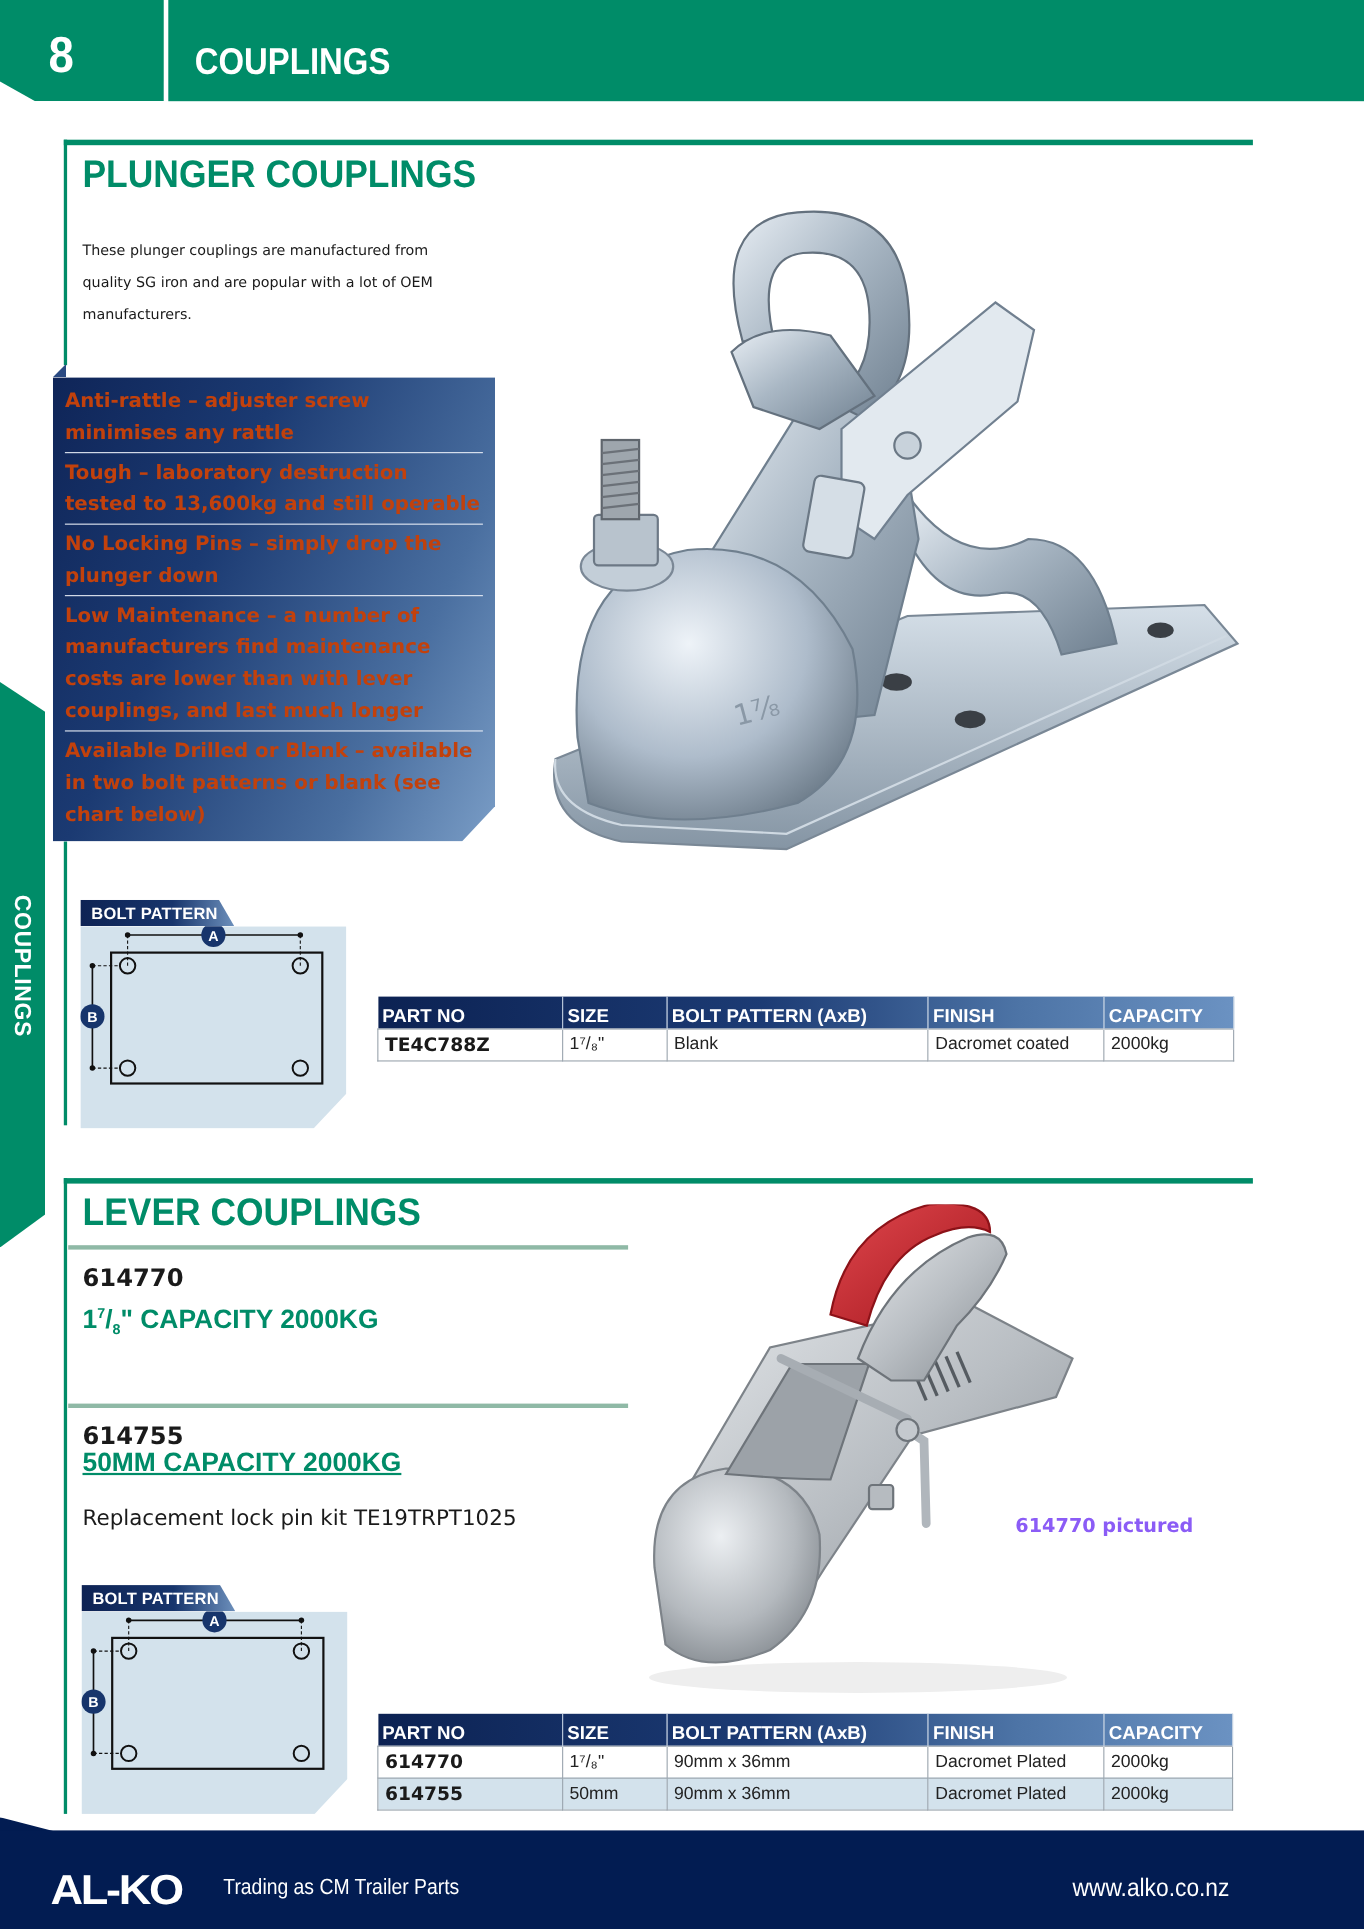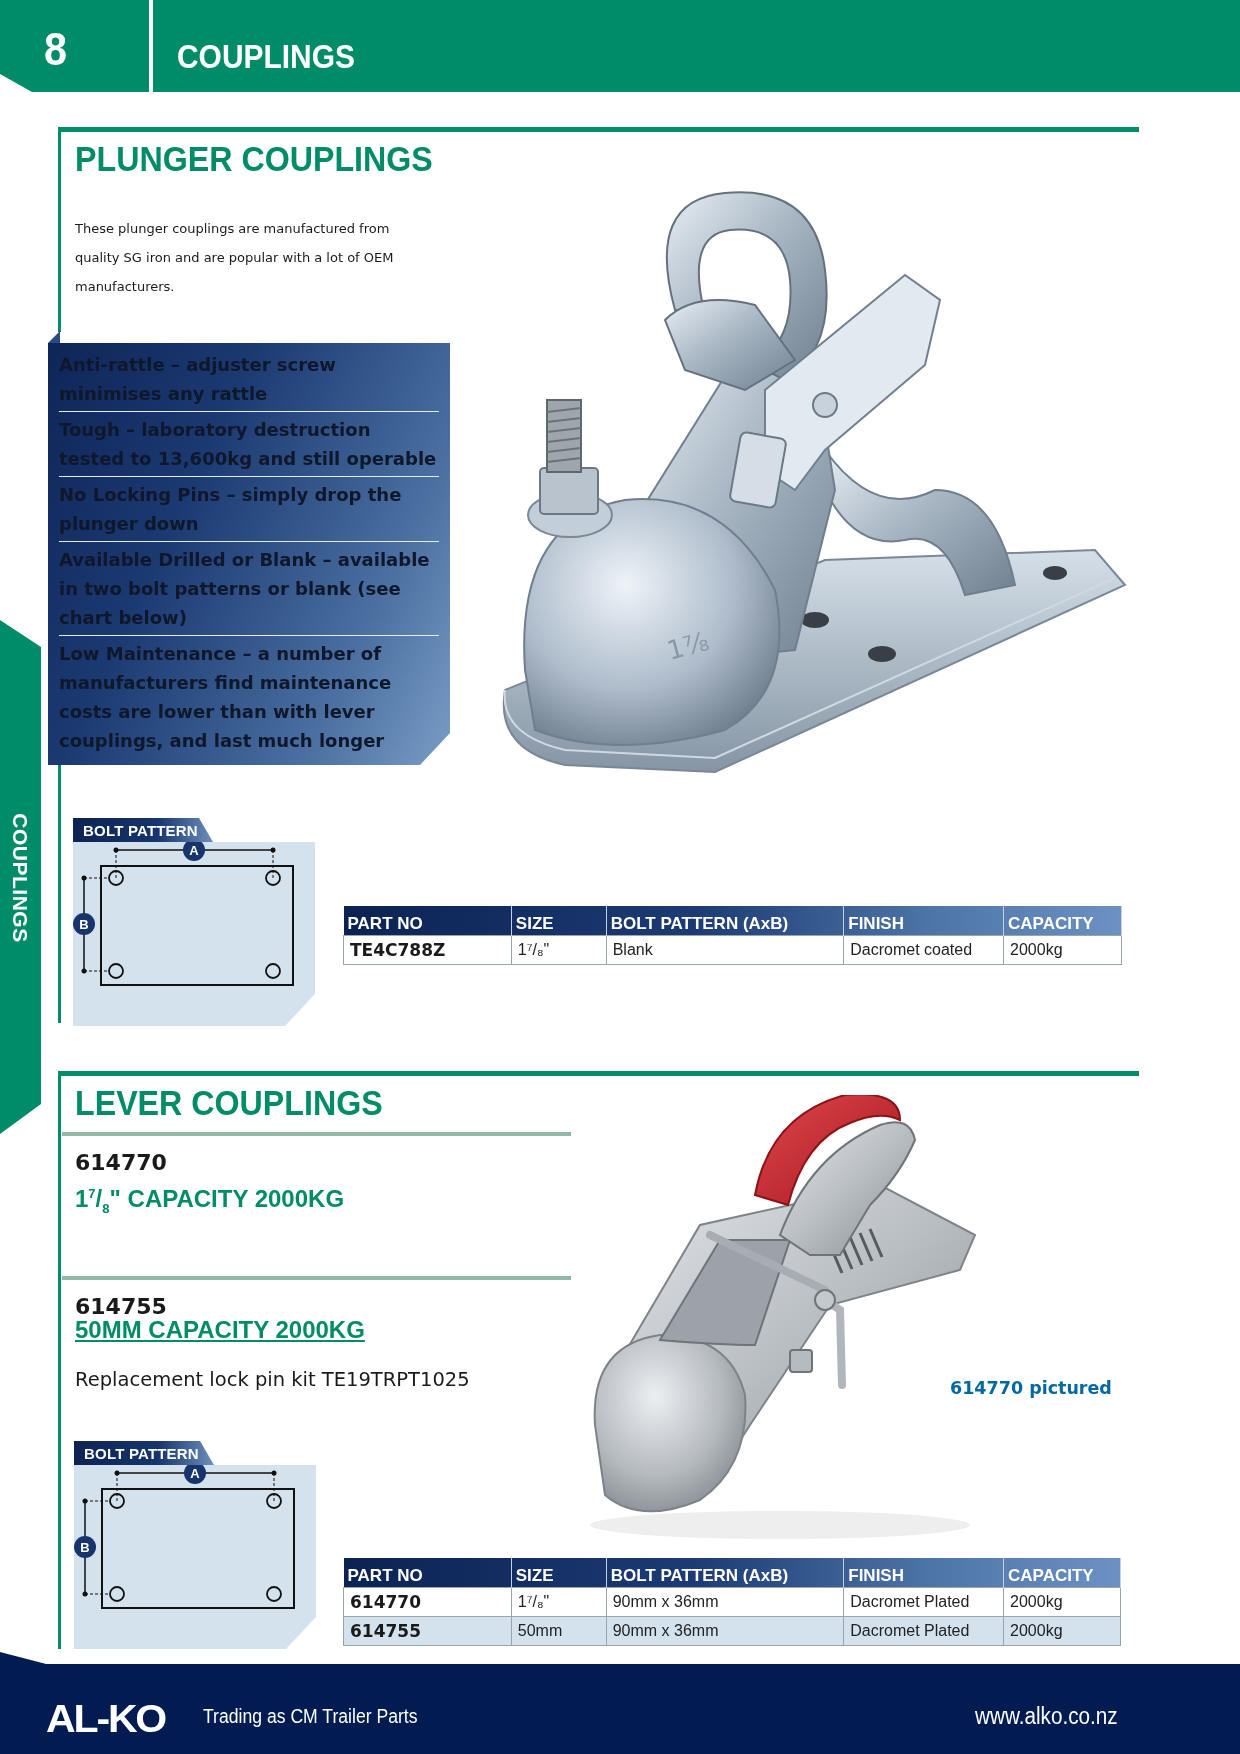--- a/index.html
+++ b/index.html
@@ -30,21 +30,21 @@
 
   .intro-text { position: absolute; left: 75px; top: 214px; width: 330px; font-size: 13px; line-height: 29px; color: #1a1a1a; }
 
   
   .feature-box { position: absolute; left: 48px; top: 343px; width: 402px; height: 422px;
     background: linear-gradient(115deg, #0f2558 0%, #1b3a72 35%, #4a6fa0 75%, #7a9dc6 100%);
     clip-path: polygon(0 0, 100% 0, 100% 390px, 372px 100%, 0 100%); }
   .feature-corner { position: absolute; left: 48px; top: 331px; width: 12px; height: 12px; background: #2a4a82;
     clip-path: polygon(100% 0, 100% 100%, 0 100%); }
   .feature-list { position: absolute; left: 59px; top: 350px; width: 380px; list-style: none; }
-  .feature-item { color: #0f172a; font-weight: bold; font-size: 18px; line-height: 29px; padding: 0 0 3px 0; border-bottom: 1.5px solid #e6ecf5; margin-bottom: 3px; }
+  .feature-item { color: #c2410c; font-weight: bold; font-size: 18px; line-height: 29px; padding: 0 0 3px 0; border-bottom: 1.5px solid #e6ecf5; margin-bottom: 3px; }
   .feature-item:last-child { border-bottom: none; }
 
   
   .product-image { position: absolute; }
 
   
   .bolt-panel { position: absolute; width: 242px; height: 210px; }
   .bolt-tag { position: absolute; left: 0; top: 0; width: 140px; height: 24px;
     background: linear-gradient(90deg, #0e2354 0%, #17356c 60%, #6c8fbb 100%);
     clip-path: polygon(0 0, 126px 0, 140px 24px, 0 24px); }
@@ -61,21 +61,21 @@
   .spec-table td { height: 29px; padding: 1px 6px 0 6px; border: 1px solid #9aa4ad; color: #222; font-family: "Liberation Sans", sans-serif; font-size: 16px; }
   .spec-table tr.alt td { background: #d3e2ec; }
   .spec-table td.part { font-family: "DejaVu Sans", sans-serif; font-weight: bold; font-size: 17px; color: #1a1a1a; }
 
   
   .sub-rule { position: absolute; left: 62px; width: 509px; height: 4px; background: #8fb9a6; }
   .lever-partno { position: absolute; left: 75px; font-weight: bold; font-size: 22px; line-height: 26px; color: #1a1a1a; }
   .lever-cap { position: absolute; left: 75px; color: #008c68; font-family: "Liberation Sans", sans-serif; font-weight: bold; font-size: 24px; line-height: 28px; white-space: nowrap; }
   .lever-cap sup, .lever-cap sub { font-size: 13px; }
   .lever-note { position: absolute; left: 75px; top: 1367px; font-size: 19.5px; line-height: 26px; color: #1a1a1a; }
-  .caption { position: absolute; left: 950px; top: 1378px; font-weight: bold; font-size: 17.5px; color: #0369a1; }
+  .caption { position: absolute; left: 923px; top: 1378px; font-weight: bold; font-size: 17.5px; color: #8b5cf6; }
 
   
   .footer { position: absolute; left: 0; top: 1664px; width: 1240px; height: 90px; background: #021c52; }
   .footer-notch { position: absolute; left: 0; top: 1652px; width: 50px; height: 13px; background: #021c52;
     clip-path: polygon(0 0, 100% 100%, 0 100%); }
   .footer-logo { position: absolute; left: 46px; top: 1700px; color: #fff; font-family: "Liberation Sans", sans-serif; font-weight: bold;
     font-size: 38px; line-height: 38px; letter-spacing: -2px; transform: scaleX(1.08); transform-origin: left; }
   .footer-tagline { position: absolute; left: 203px; top: 1705px; color: #fff; font-family: "Liberation Sans", sans-serif; font-size: 20px; transform: scaleX(0.88); transform-origin: left; white-space: nowrap; }
   .footer-url { position: absolute; left: 975px; top: 1703px; color: #fff; font-family: "Liberation Sans", sans-serif; font-size: 23px; transform: scaleX(0.9); transform-origin: left; }
 </style>
@@ -99,22 +99,22 @@
 <div class="section-vline" style="left:58px; top:765px; height:258px;"></div>
 <h1 class="section-title" style="top:140px;">PLUNGER COUPLINGS</h1>
 <p class="intro-text">These plunger couplings are manufactured from quality SG iron and are popular with a lot of OEM manufacturers.</p>
 
 <div class="feature-corner"></div>
 <div class="feature-box"></div>
 <ul class="feature-list">
   <li class="feature-item">Anti-rattle – adjuster screw minimises any rattle</li>
   <li class="feature-item">Tough – laboratory destruction tested to 13,600kg and still operable</li>
   <li class="feature-item">No Locking Pins – simply drop the plunger down</li>
+  <li class="feature-item">Low Maintenance – a number of manufacturers find maintenance costs are lower than with lever couplings, and last much longer</li>
   <li class="feature-item">Available Drilled or Blank – available in two bolt patterns or blank (see chart below)</li>
-  <li class="feature-item">Low Maintenance – a number of manufacturers find maintenance costs are lower than with lever couplings, and last much longer</li>
 </ul>
 
 <svg class="product-image" style="left:495px; top:190px;" width="640" height="590" viewBox="0 0 640 590">
   <defs>
     <linearGradient id="zinc" x1="0" y1="0" x2="1" y2="1">
       <stop offset="0" stop-color="#e8eef4"></stop>
       <stop offset="0.45" stop-color="#a9b7c4"></stop>
       <stop offset="1" stop-color="#6f8090"></stop>
     </linearGradient>
     <linearGradient id="zinc2" x1="0" y1="0" x2="0" y2="1">

